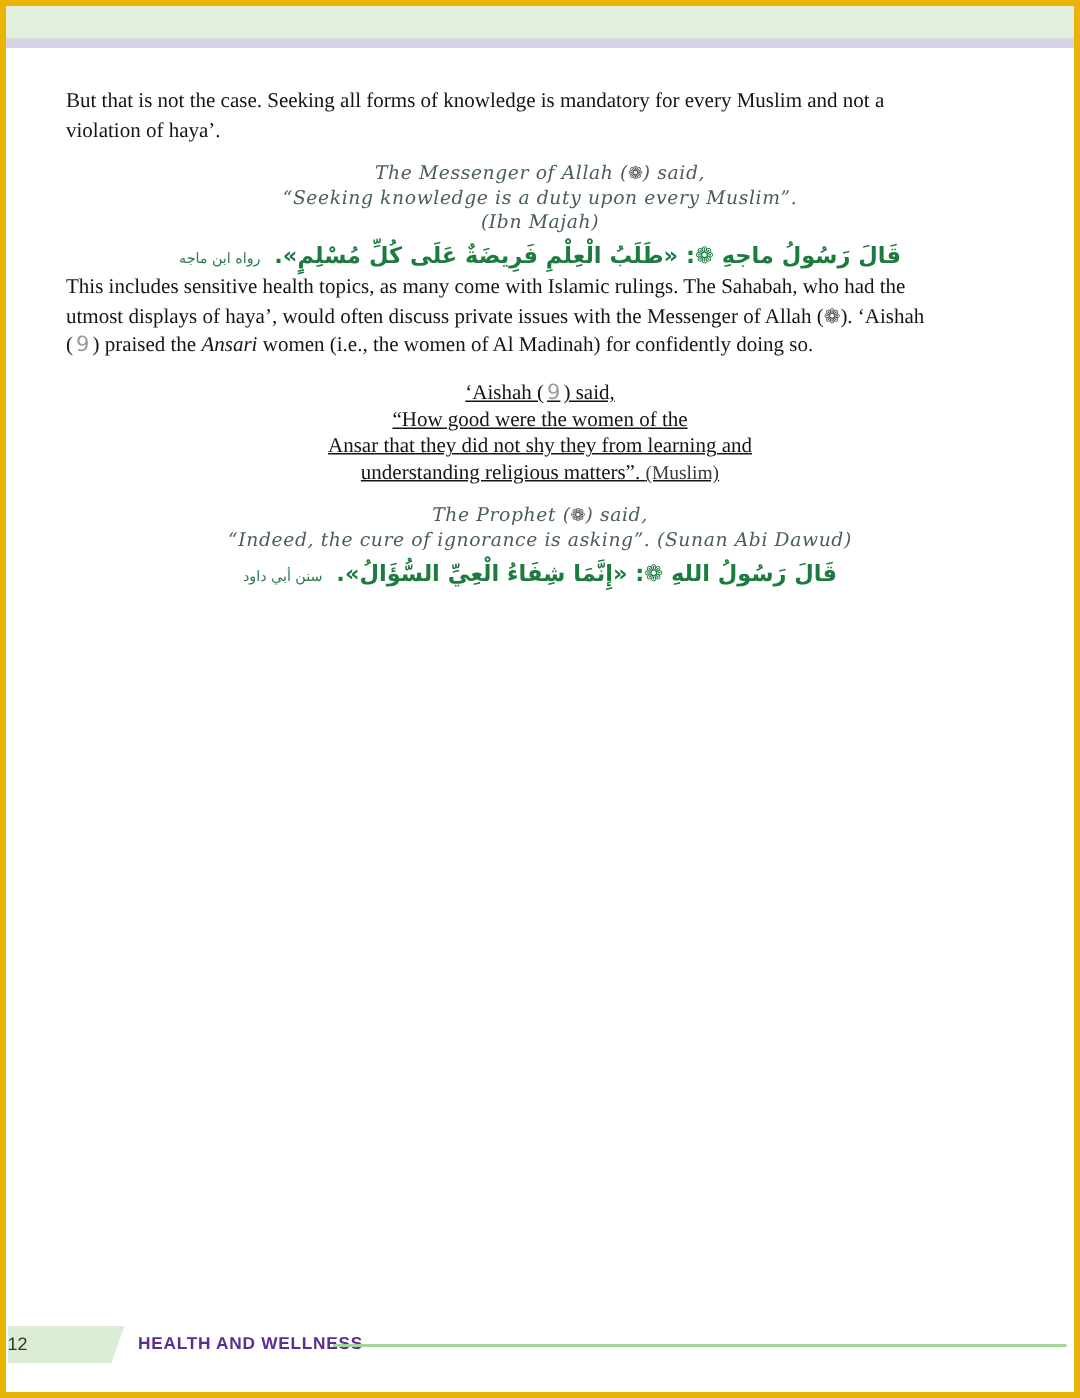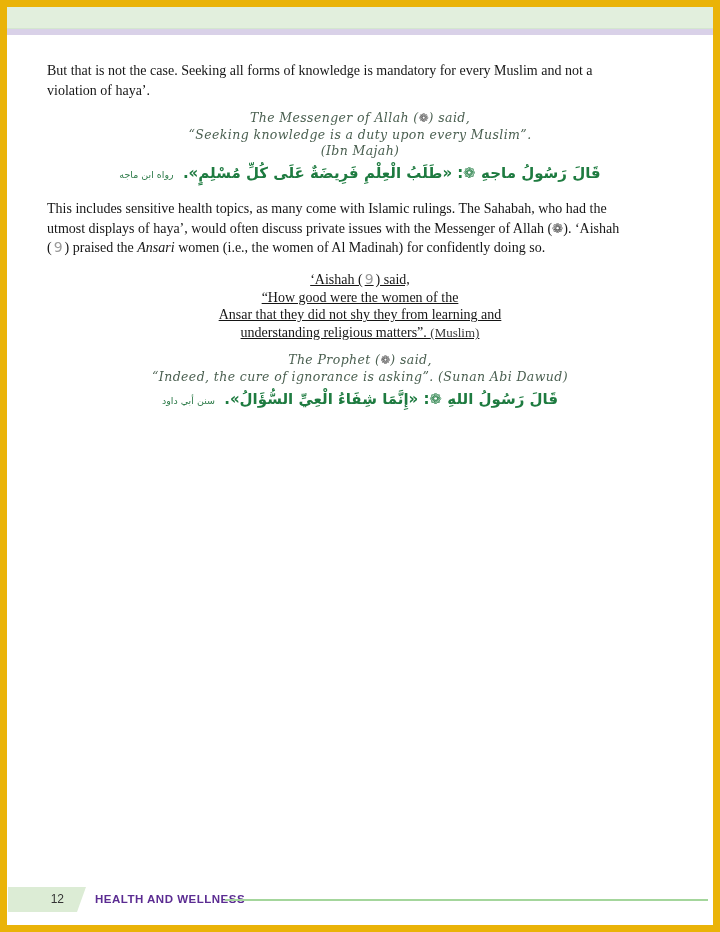--- a/index.html
+++ b/index.html
@@ -2,41 +2,41 @@
 <html><head>
 <meta charset="utf-8">
 <style>
   html, body { margin: 0; padding: 0; background: #ffffff; }
   .page {
     position: relative;
     width: 720px;
     height: 932px;
     box-sizing: border-box;
     background: #ffffff;
-    border: 7px solid #eab308;
+    border: 4px solid #eab308;
     overflow: hidden;
     font-family: "Liberation Serif", serif;
   }
   .band-green {
     height: 21px;
     background: #e2efdd;
     border-bottom: 1px solid #d4e6cf;
   }
   .band-lavender {
     height: 6px;
     background: #d9d1e8;
   }
   .para {
     margin: 0 84px 0 40px;
     font-size: 14px;
     line-height: 1.4;
     color: #151515;
   }
   .para-1 { margin-top: 26px; }
-  .para-2 { margin-top: 14px; }
+  .para-2 { }
   .para-3 { margin-top: 13px; }
   .italic { font-style: italic; }
   .script-quote {
     margin: 10px 20px 0;
     text-align: center;
     font-family: "DejaVu Serif", serif;
     font-style: italic;
     font-size: 12.5px;
     line-height: 1.32;
     letter-spacing: 0.4px;
@@ -91,21 +91,21 @@
   }
   .page-tab {
     position: absolute;
     left: 1px; top: 0;
     width: 78px; height: 25px;
     background: #dcecd5;
     clip-path: polygon(0 0, 100% 0, calc(100% - 9px) 100%, 0 100%);
   }
   .page-number {
     display: block;
-    text-align: right;
+    text-align: left;
     padding-right: 22px;
     line-height: 25px;
     font-size: 12px;
     color: #333333;
   }
   .chapter-title {
     position: absolute;
     left: 88px; top: 0;
     line-height: 25px;
     font-size: 11.5px;

